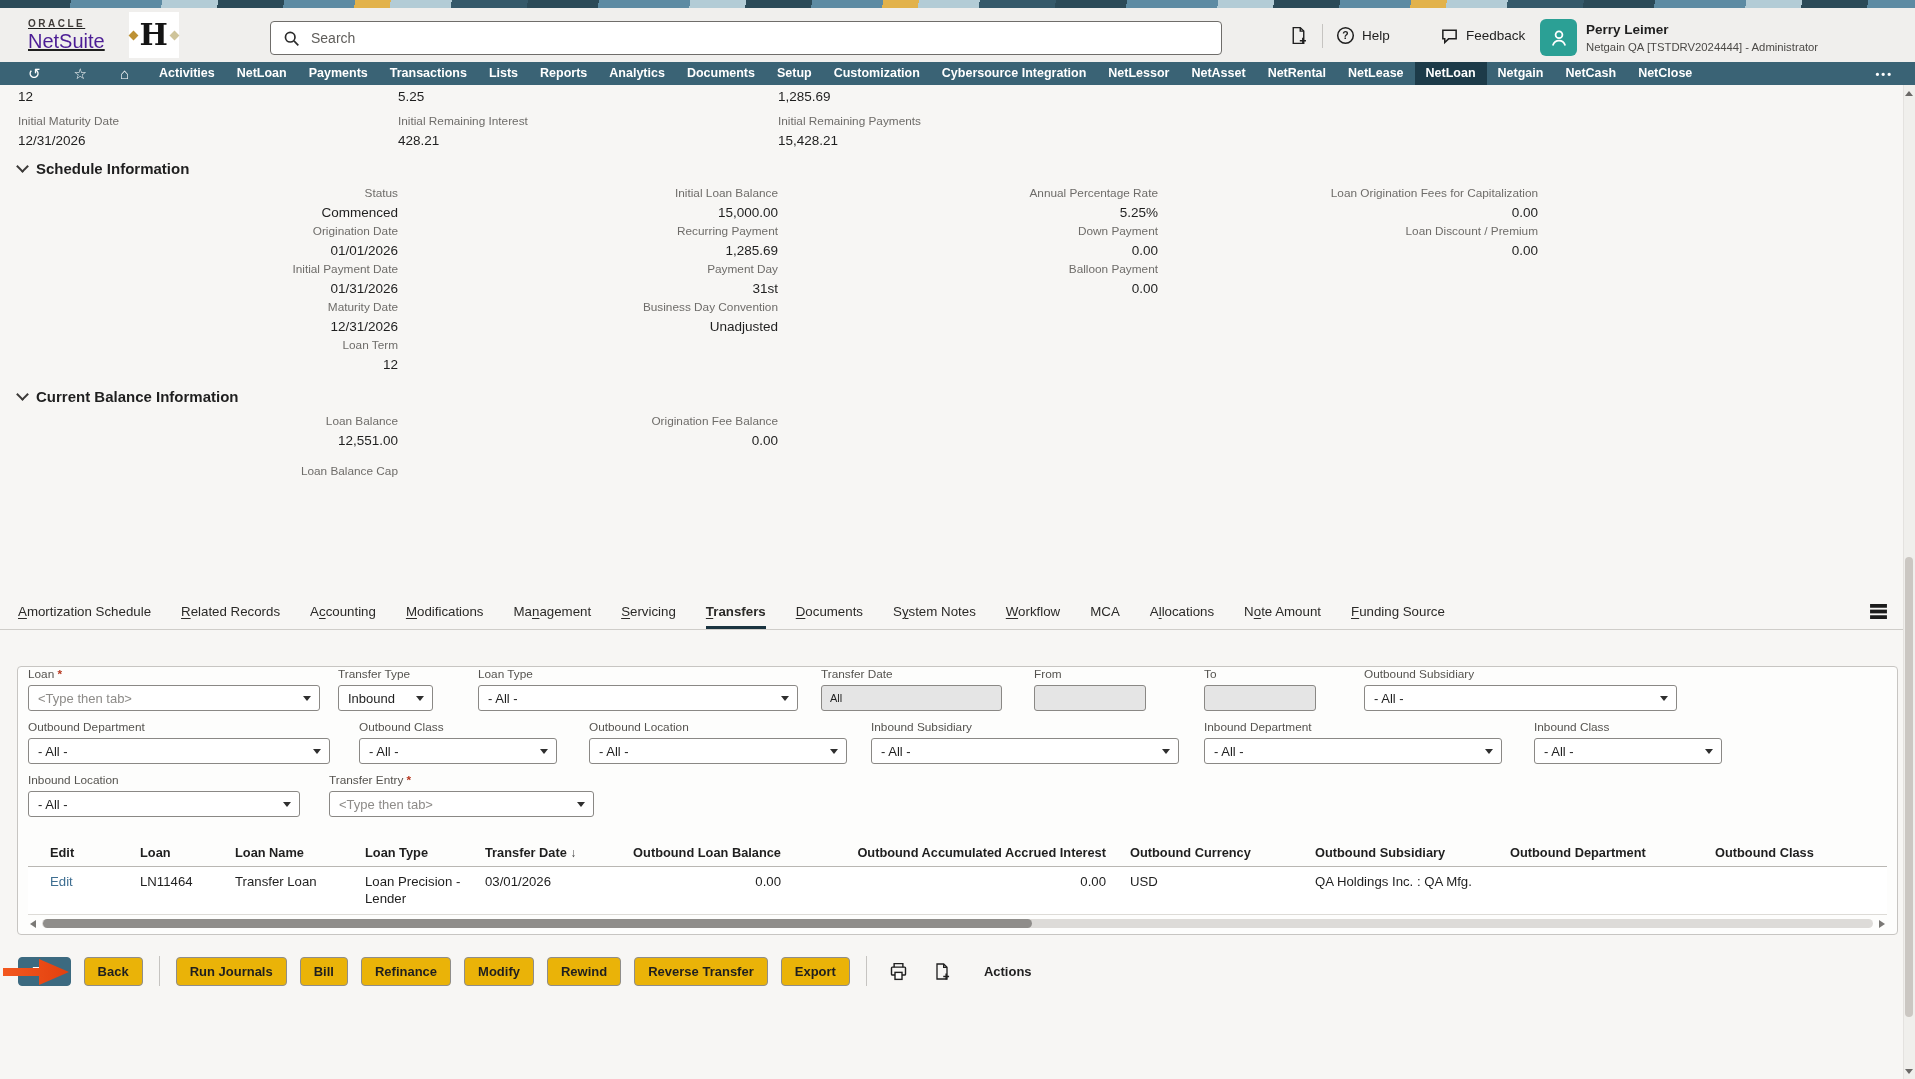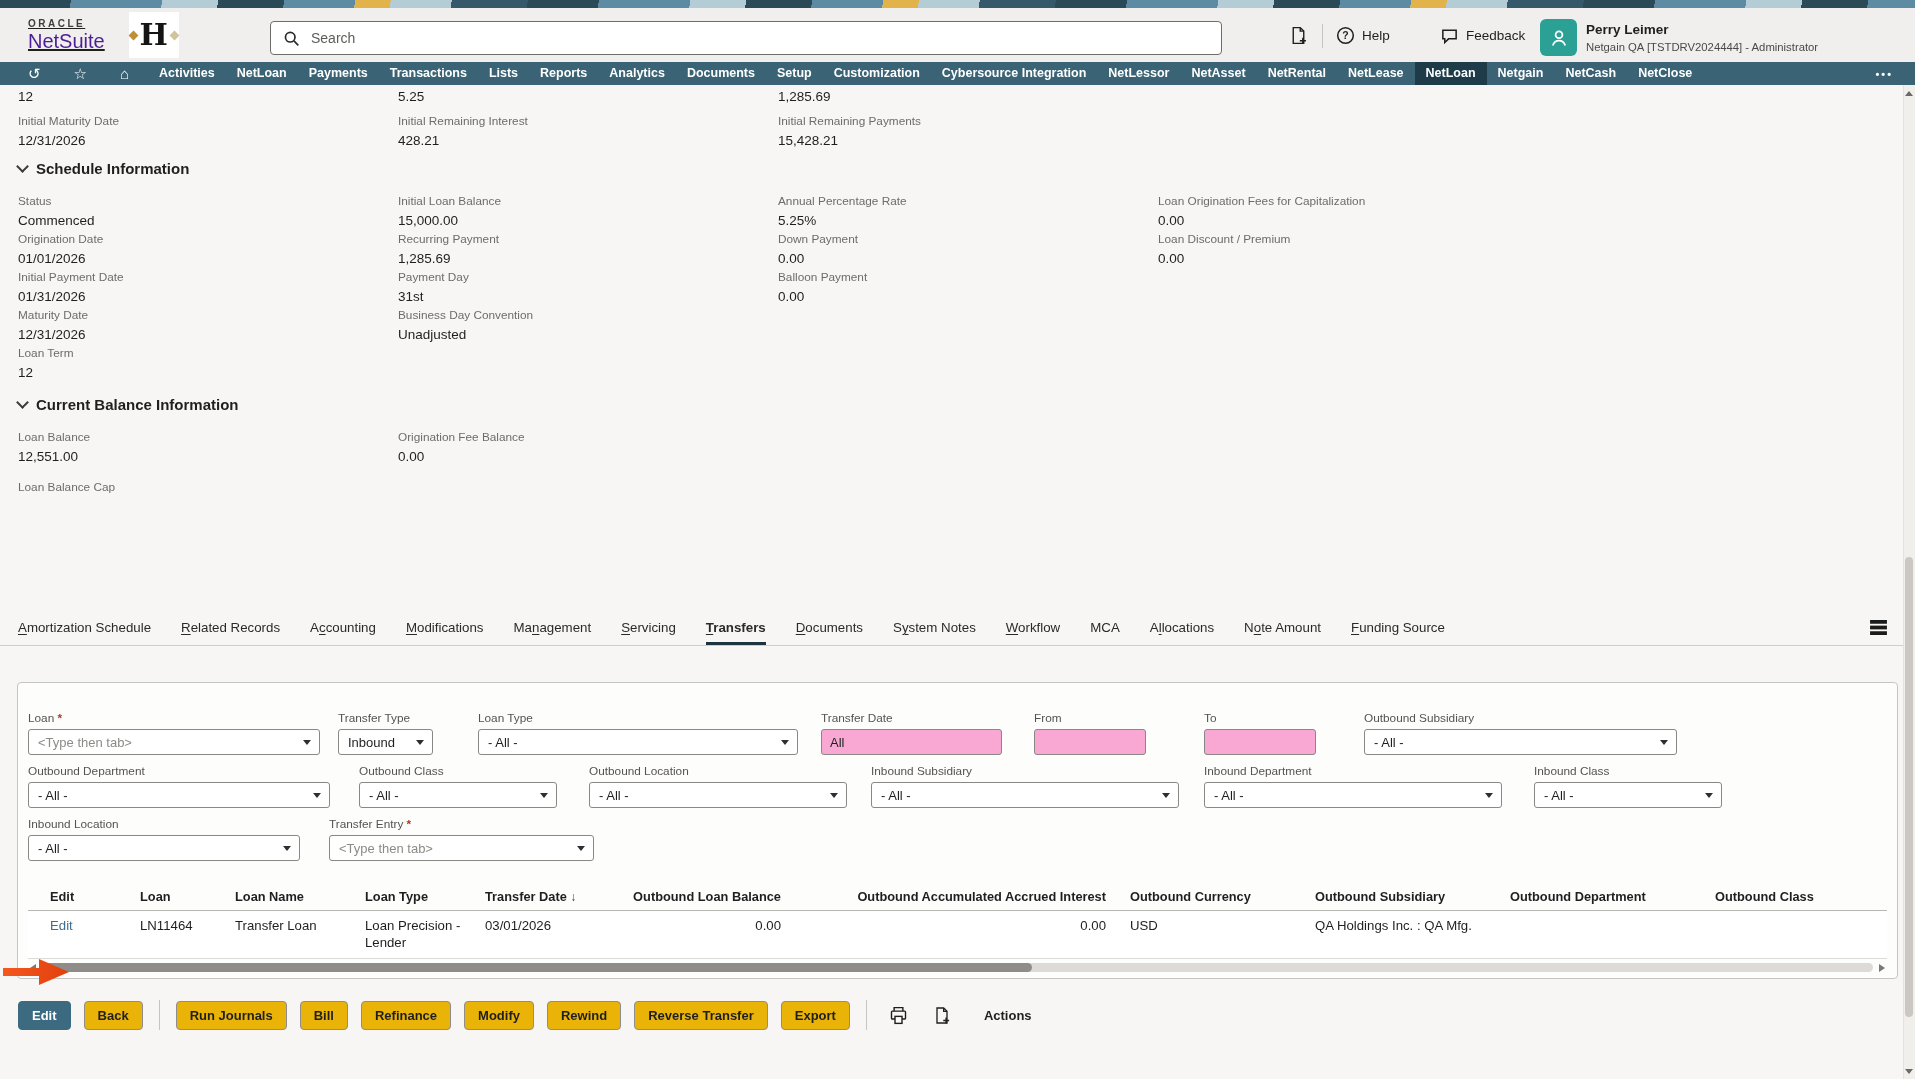--- a/index.html
+++ b/index.html
@@ -43,42 +43,42 @@
   .nav-overflow{margin-left:auto;margin-right:22px;font-weight:bold;letter-spacing:2px;font-size:11px;}
   
   .content{padding-left:18px;}
   .pgrid{display:grid;grid-template-columns:repeat(3,380px);margin-top:4px;}
   .pv{font-size:13.5px;color:#1f1f1f;height:18px;}
   .flabel{font-size:11.8px;color:#6e6c69;}
   .fvalue{font-size:13.5px;color:#1f1f1f;margin-top:5px;white-space:pre;}
   .pcell .flabel{margin-top:7px;}
   .section-header{margin-top:10px;display:flex;align-items:center;gap:9px;font-size:15px;font-weight:bold;color:#1f1f1f;height:20px;}
   .chev{width:7px;height:7px;border-left:2px solid #3c3a38;border-bottom:2px solid #3c3a38;transform:rotate(-45deg);margin-top:-4px;cursor:pointer;}
-  .fgrid{display:grid;grid-template-columns:repeat(4,380px);grid-auto-rows:38px;margin-top:16px;}
+  .fgrid{display:grid;grid-template-columns:repeat(4,380px);grid-auto-rows:38px;margin-top:8px;text-align:right;}
   .fgrid2{grid-auto-rows:50px;}
   
   .tabbar{display:flex;align-items:flex-end;gap:30px;padding-left:18px;margin-top:90px;border-bottom:1px solid #cfcdc9;}
   .tab{font-size:13.3px;color:#2b2a28;padding-bottom:7px;border-bottom:3px solid transparent;white-space:nowrap;cursor:pointer;}
   .tab.active{font-weight:bold;border-bottom-color:#1b3440;}
   .accel{text-decoration:underline;text-underline-offset:2px;}
   .listmenu{margin-left:auto;margin-right:28px;padding-bottom:6px;cursor:pointer;}
   
-  .box{margin:36px 17px 0 17px;border:1px solid #c7c5c2;border-radius:4px;background:#fdfdfc;padding:28px 10px 4px 10px;box-sizing:border-box;}
+  .box{margin:36px 17px 0 17px;border:1px solid #c7c5c2;border-radius:4px;background:#fdfdfc;padding:0 10px 4px 10px;box-sizing:border-box;}
   .filter-row{display:flex;margin-bottom:9px;}
   .ffield{box-sizing:border-box;}
   .flt-label{font-size:11.8px;color:#55534f;margin-bottom:4px;white-space:nowrap;}
   .req{color:#b5341c;font-weight:bold;}
   .fselect{position:relative;height:26px;border:1px solid #8a8885;border-radius:3px;background:#fff;
     display:flex;align-items:center;padding:0 22px 0 9px;font-size:13px;color:#1f1f1f;box-sizing:border-box;cursor:pointer;}
   .fval{overflow:hidden;white-space:nowrap;}
   .fval.placeholder{color:#8d8b88;}
   .arrow{position:absolute;right:8px;top:10px;width:0;height:0;
     border-left:4.5px solid transparent;border-right:4.5px solid transparent;border-top:5.5px solid #2f2f2f;}
-  .finput{height:26px;border:1px solid #8a8885;border-radius:3px;padding:0 8px;font-size:13px;font-family:inherit;
-    width:100%;box-sizing:border-box;background:#f9a8d4;color:#1f1f1f;outline:none;}
+  .finput{height:26px;border:1px solid #8a8885;border-radius:3px;padding:0 8px;font-size:11px;font-family:inherit;
+    width:100%;box-sizing:border-box;background:#e5e5e5;color:#1f1f1f;outline:none;}
   
   .ntable{margin-top:22px;}
   .thead{display:flex;border-bottom:1px solid #b9b7b3;}
   .th{font-weight:bold;font-size:12.8px;padding:6px 12px;box-sizing:border-box;white-space:nowrap;}
   .th.first{padding-left:22px;}
   .trow{display:flex;border-bottom:1px solid #dddbd7;background:#fff;}
   .td{font-size:13.2px;padding:7px 12px;box-sizing:border-box;line-height:1.25;}
   .td.first{padding-left:22px;}
   .tr-right{text-align:right;}
   .edit-link{color:#3e6e91;text-decoration:none;cursor:pointer;}

